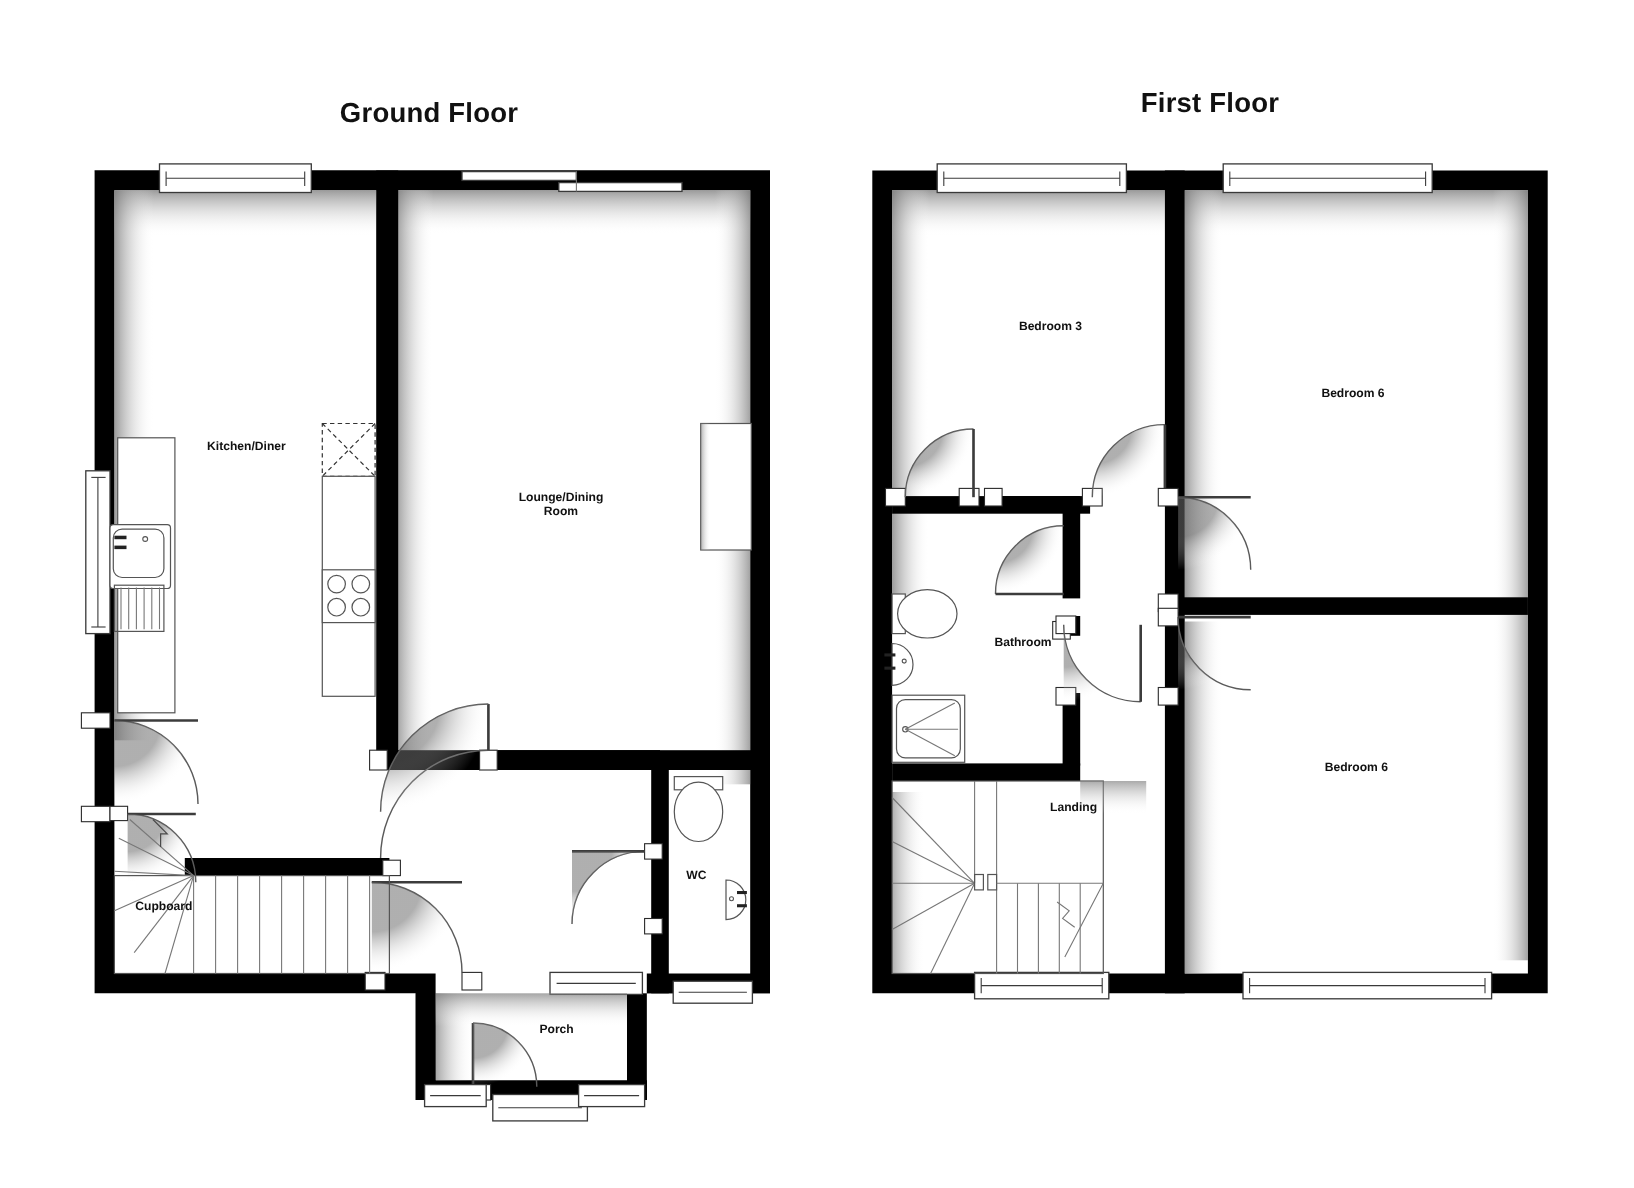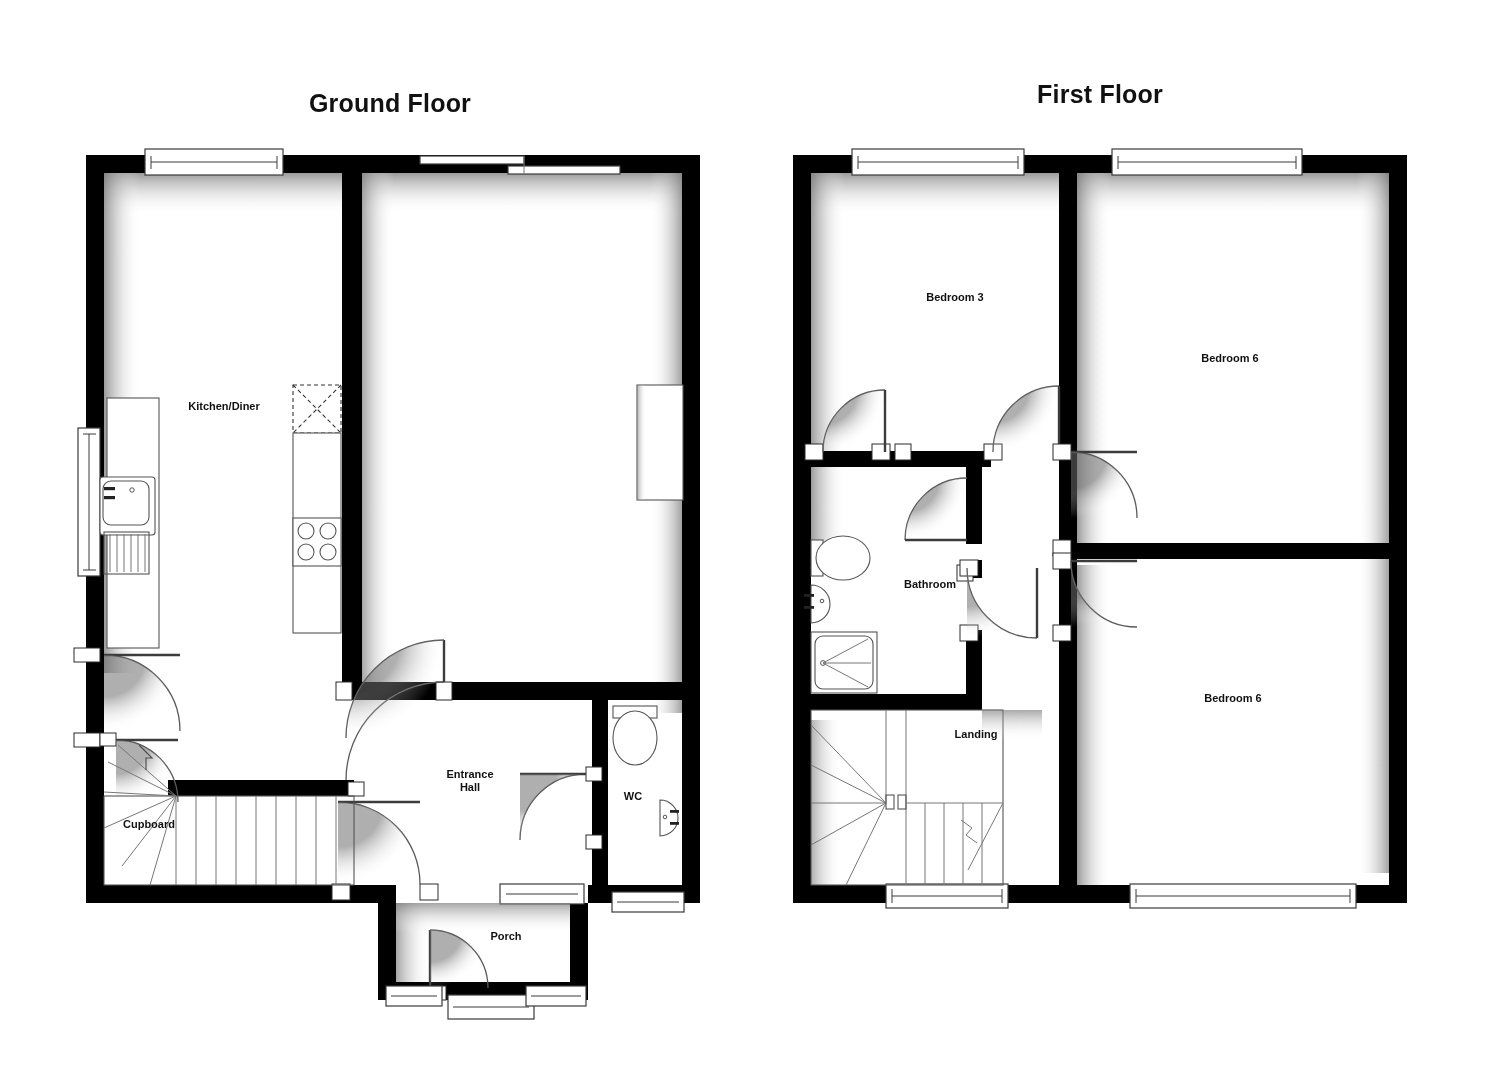--- a/index.html
+++ b/index.html
@@ -432,22 +432,22 @@
       </g>
 
       <rect x="982" y="710" width="60" height="30" fill="url(#shTop)" opacity="0.85"></rect>
     </g>
   </svg>
 
   <div class="floor-title" style="left:290px;top:89px;width:200px;">Ground Floor</div>
   <div class="floor-title" style="left:1000px;top:80px;width:200px;">First Floor</div>
 
   <div class="room-label" style="left:116px;top:360px;width:216px;margin-top:40px;">Kitchen/Diner</div>
-  <div class="room-label" style="left:380px;top:768px;width:180px;">Entrance
-Hall</div>
+  <div class="room-label" style="left:410px;top:446px;width:200px;">Lounge/Dining
+Room</div>
   <div class="room-label" style="left:86px;top:799px;width:126px;margin-top:19px;">Cupboard</div>
   <div class="room-label" style="left:598px;top:790px;width:70px;">WC</div>
   <div class="room-label" style="left:429px;top:930px;width:110px;margin-left:22px;">Porch</div>
 
   <div class="room-label" style="left:858px;top:291px;width:194px;">Bedroom 3</div>
   <div class="room-label" style="left:1133px;top:352px;width:194px;">Bedroom 6</div>
   <div class="room-label" style="left:1136px;top:692px;width:194px;">Bedroom 6</div>
   <div class="room-label" style="left:840px;top:578px;width:180px;">Bathroom</div>
   <div class="room-label" style="left:903px;top:728px;width:146px;">Landing</div>
 

